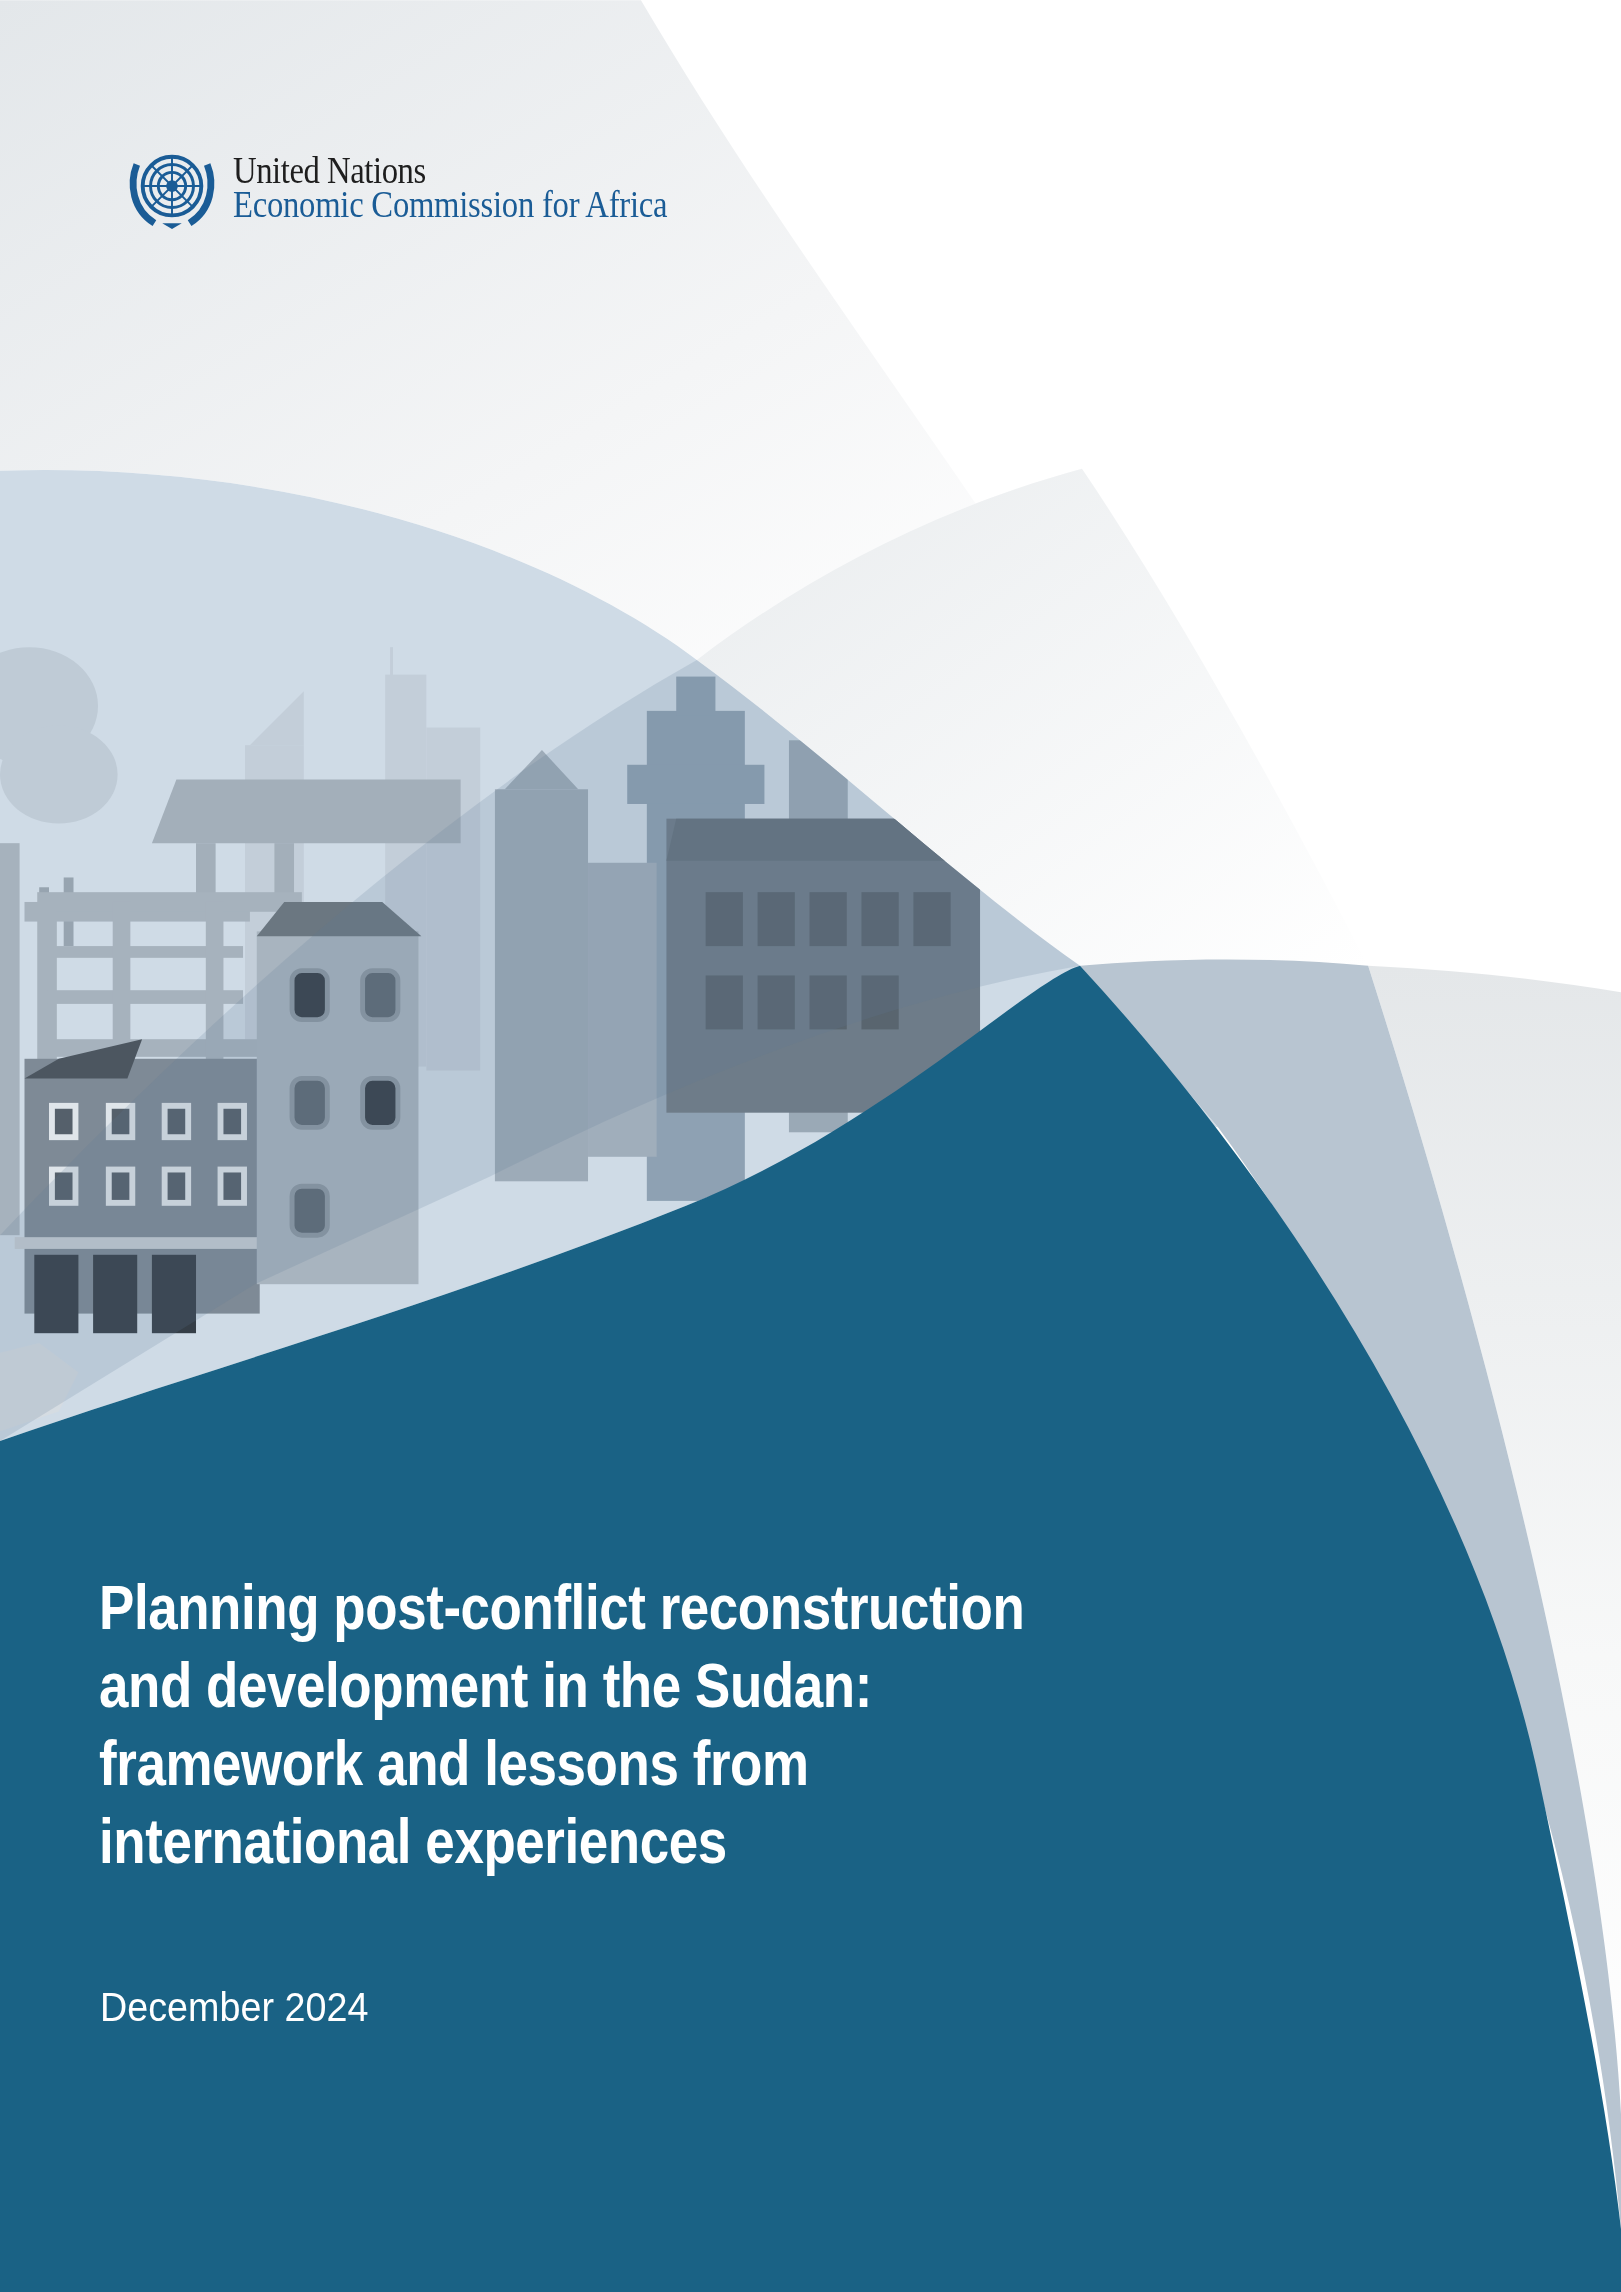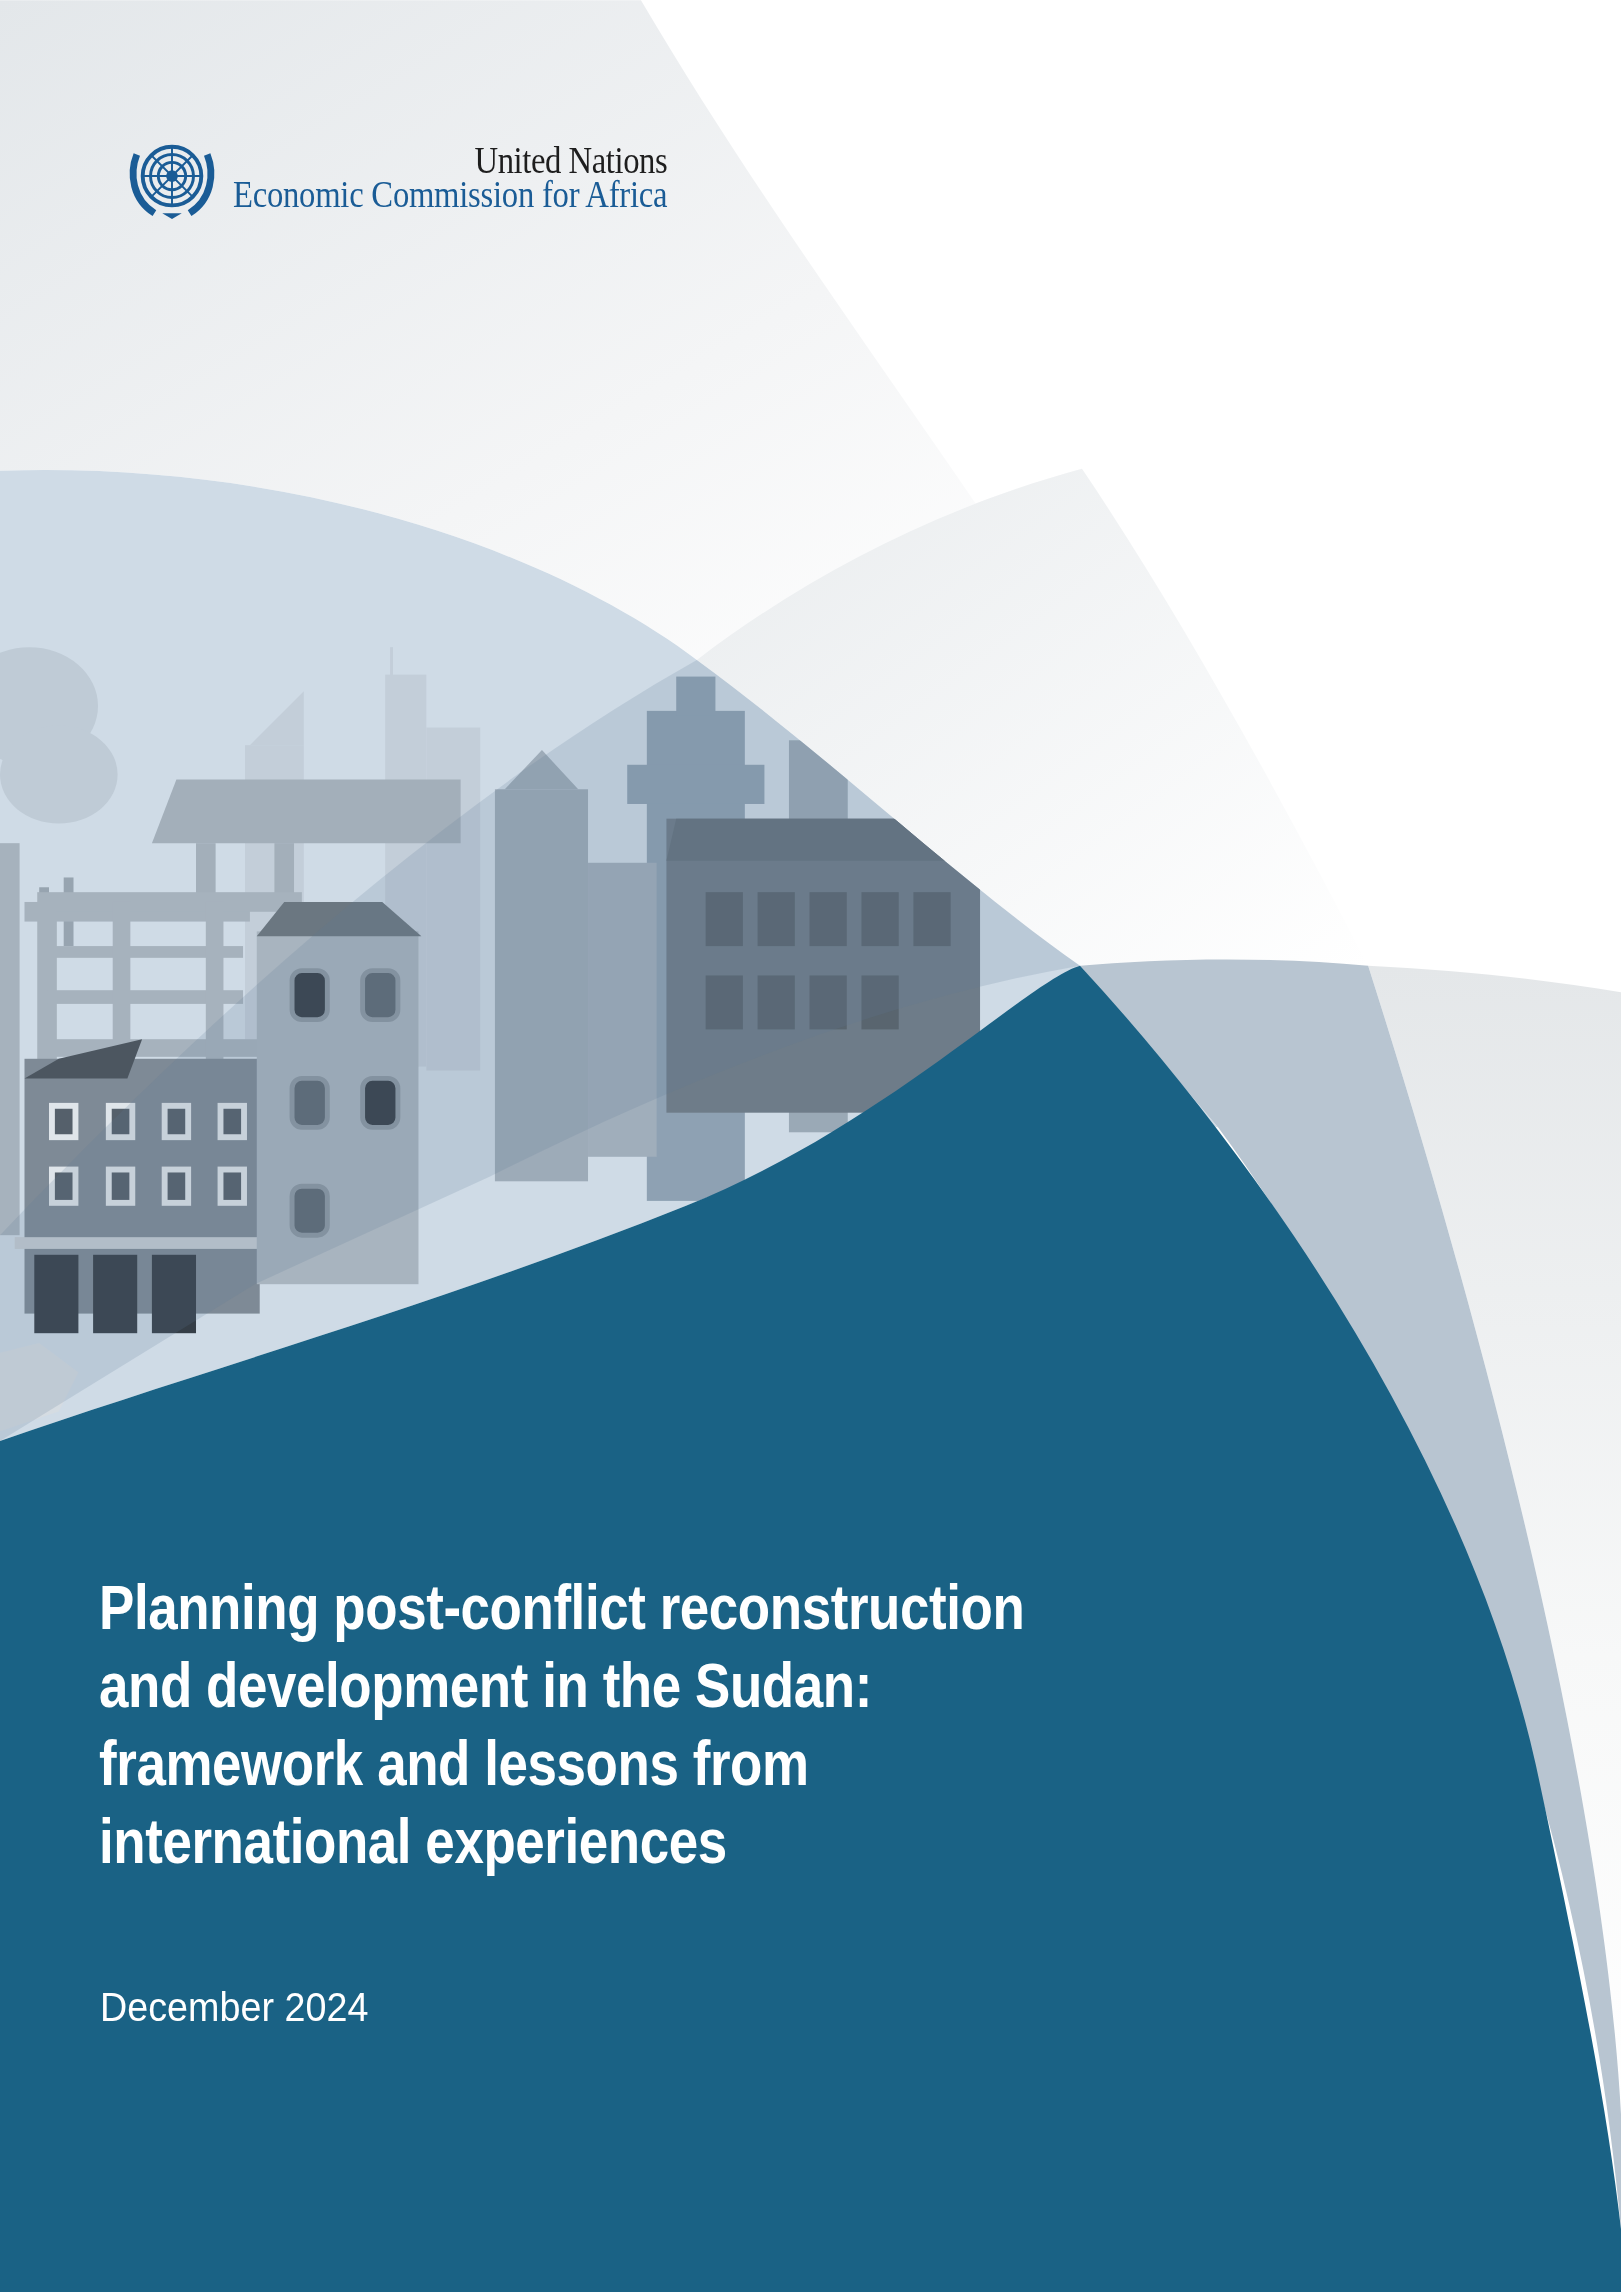--- a/index.html
+++ b/index.html
@@ -1,18 +1,18 @@
 <!DOCTYPE html>
 <html><head>
 <meta charset="utf-8">
 <style>
   html, body { margin: 0; padding: 0; }
   body { width: 1621px; height: 2293px; position: relative; overflow: hidden; background: #ffffff; font-family: "Liberation Sans", sans-serif; }
   .bg { position: absolute; left: 0; top: 0; width: 1621px; height: 2293px; }
-  .logo { position: absolute; left: 125px; top: 133px; height: 90px; display: flex; align-items: center; text-align: right; }
+  .logo { position: absolute; left: 125px; top: 143px; height: 90px; display: flex; align-items: center; }
   .emblem { width: 94px; height: 86px; margin-right: 13.7px; }
   .logo-text { display: flex; flex-direction: column; transform: scaleX(0.86); transform-origin: left center; }
   .logo-un { font-family: "Liberation Serif", serif; font-size: 38px; color: #1e1e1e; line-height: 33px; letter-spacing: -0.5px; }
   .logo-eca { font-family: "Liberation Serif", serif; font-size: 38px; color: #1a5c96; line-height: 35px; letter-spacing: -0.3px; white-space: nowrap; }
   .title { position: absolute; left: 99px; top: 1568px; margin: 0; color: #ffffff; font-family: "Liberation Sans", sans-serif; font-weight: bold; font-size: 63px; line-height: 78px; letter-spacing: -0.5px; transform: scaleX(0.84); transform-origin: left top; }
   .title span { display: block; white-space: nowrap; }
   .date { position: absolute; left: 100px; top: 1978px; color: #ffffff; font-family: "Liberation Sans", sans-serif; font-size: 41px; line-height: 59px; transform: scaleX(0.92); transform-origin: left top; }
 </style>
 </head>
 <body>

